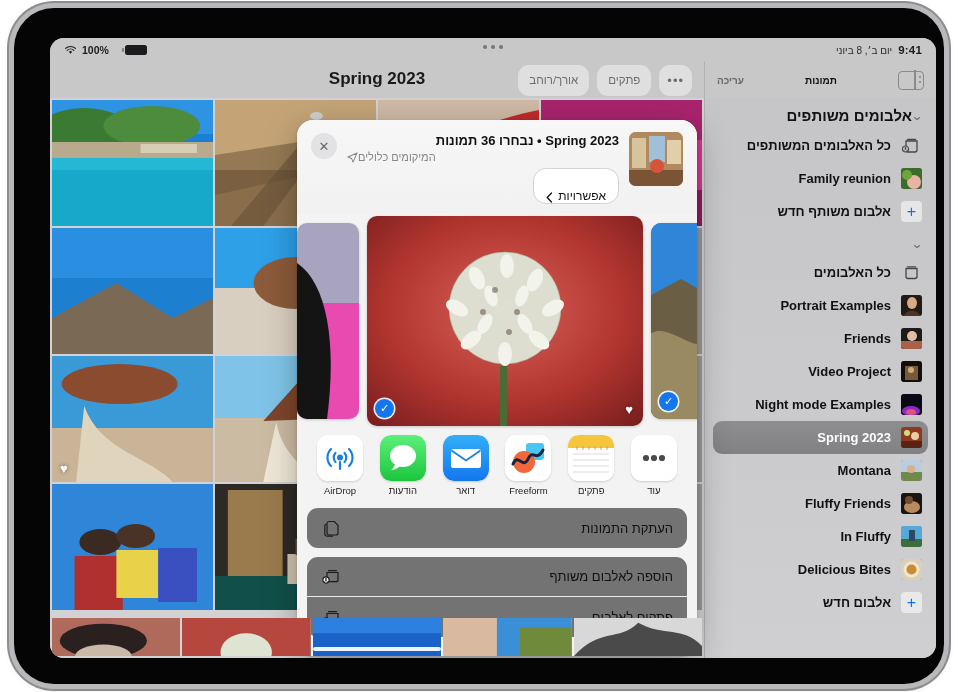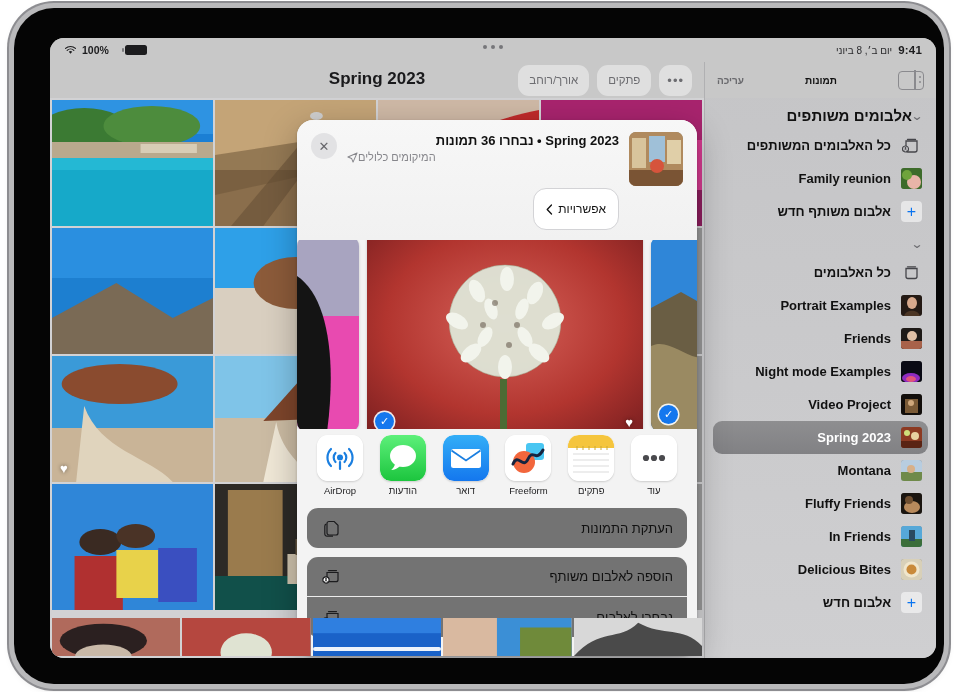--- a/index.html
+++ b/index.html
@@ -166,22 +166,22 @@
            background:linear-gradient(180deg,#f7f7f7,#f1f1f1); }
   .m-close{
     width:26px;height:26px;border-radius:50%;background:#e2e2e4;
     display:flex;align-items:center;justify-content:center;color:#67676b;font-size:13px;
     order:3; margin-top:1px; flex:none;
   }
   .m-headtext{ flex:1; text-align:right; order:2; padding-top:1px;}
   .m-title{ font-size:13px; font-weight:700; color:#111; }
   .m-sub{ font-size:11px; color:#86868b; margin-top:3px; display:flex; justify-content:flex-end; align-items:center;}
   .m-opts{
-    margin-top:25px; display:inline-flex; align-items:center; gap:5px;
-    height:42px; padding:0 12px; border-radius:13px;
+    margin-top:5px; display:inline-flex; align-items:flex-end; gap:5px;
+    height:36px; padding:0 12px; border-radius:13px;
     border:1px solid #d3d3d6; background:#fff; font-size:12px; color:#111;
   }
   .m-thumb{ width:54px;height:54px;border-radius:7px;overflow:hidden;order:1;flex:none;background:#8d7a63;}
 
   .m-carousel{
     height:216px; display:flex; align-items:center; gap:8px;
     padding:6px 0 8px; overflow:hidden; direction:ltr;
   }
   .c-item{ position:relative; border-radius:10px; overflow:hidden; flex:none;
            box-shadow:0 1px 3px rgba(0,0,0,.18); }
@@ -470,37 +470,37 @@
                 <path d="M0 13h21v8H0z" fill="#a8624a"></path>
                 <circle cx="11" cy="8" r="5" fill="#e0c0a5"></circle>
               </svg>
           </span>
           <span class="lbl">Friends</span>
         </div>
 
         <div class="sb-row">
           <span class="thumb">
             <svg width="21" height="21" viewBox="0 0 21 21">
+                <rect width="21" height="21" fill="#120e0b"></rect>
+                <rect x="4" y="5" width="13" height="14" fill="#7a5a36"></rect>
+                <circle cx="10" cy="9" r="3" fill="#cfa87c"></circle>
+              </svg>
+          </span>
+          <span class="lbl">Video Project</span>
+        </div>
+
+        <div class="sb-row">
+          <span class="thumb">
+            <svg width="21" height="21" viewBox="0 0 21 21">
                 <rect width="21" height="21" fill="#0a0a14"></rect>
                 <ellipse cx="10" cy="17" rx="9" ry="5" fill="#8e2bbf"></ellipse>
                 <ellipse cx="10" cy="18" rx="5" ry="3" fill="#e0547a"></ellipse>
               </svg>
           </span>
           <span class="lbl">Night mode Examples</span>
-        </div>
-
-        <div class="sb-row">
-          <span class="thumb">
-            <svg width="21" height="21" viewBox="0 0 21 21">
-                <rect width="21" height="21" fill="#120e0b"></rect>
-                <rect x="4" y="5" width="13" height="14" fill="#7a5a36"></rect>
-                <circle cx="10" cy="9" r="3" fill="#cfa87c"></circle>
-              </svg>
-          </span>
-          <span class="lbl">Video Project</span>
         </div>
 
         <div class="sb-row selected">
           <span class="thumb">
             <svg width="21" height="21" viewBox="0 0 21 21">
                 <rect width="21" height="21" fill="#8c3a22"></rect>
                 <circle cx="6" cy="6" r="3" fill="#cfe07a"></circle>
                 <circle cx="14" cy="9" r="4" fill="#e8d0a0"></circle>
                 <rect y="14" width="21" height="7" fill="#5a2414"></rect>
               </svg>
@@ -531,21 +531,21 @@
         </div>
 
         <div class="sb-row">
           <span class="thumb">
             <svg width="21" height="21" viewBox="0 0 21 21">
                 <rect width="21" height="21" fill="#56a8d8"></rect>
                 <rect y="13" width="21" height="8" fill="#3b6e3a"></rect>
                 <rect x="8" y="4" width="6" height="11" fill="#2a4a60"></rect>
               </svg>
           </span>
-          <span class="lbl">In Friends</span>
+          <span class="lbl">In Fluffy</span>
         </div>
 
         <div class="sb-row">
           <span class="thumb">
             <svg width="21" height="21" viewBox="0 0 21 21">
                 <rect width="21" height="21" fill="#d8d0b8"></rect>
                 <circle cx="10.5" cy="10.5" r="8" fill="#f0e6cc"></circle>
                 <circle cx="10.5" cy="10.5" r="5" fill="#c98a3a"></circle>
               </svg>
           </span>
@@ -762,21 +762,21 @@
                 <svg width="20" height="19" viewBox="0 0 20 19">
                   <path d="M5 5.5h11v7.2a2 2 0 0 1-2 2H7a2 2 0 0 1-2-2V5.5z" fill="none" stroke="#1c1c1e" stroke-width="1.2"></path>
                   <path d="M6.5 3.6h8" stroke="#1c1c1e" stroke-width="1.2" stroke-linecap="round"></path>
                   <circle cx="4" cy="13" r="3.1" fill="#fff" stroke="#1c1c1e" stroke-width="1.2"></circle>
                   <circle cx="4" cy="11.9" r=".95" fill="#1c1c1e"></circle>
                   <path d="M2.3 14.6a2 2 0 0 1 3.4 0" stroke="#1c1c1e" stroke-width=".95" fill="none"></path>
                 </svg>
               </span>
             </div>
             <div class="arow">
-              <span class="lbl">נבחרו לאלבום</span>
+              <span class="lbl">פתקים לאלבום</span>
               <span class="ic">
                 <svg width="20" height="19" viewBox="0 0 20 19">
                   <path d="M5 5.5h11v7.2a2 2 0 0 1-2 2H7a2 2 0 0 1-2-2V5.5z" fill="none" stroke="#1c1c1e" stroke-width="1.2"></path>
                   <path d="M6.5 3.6h8" stroke="#1c1c1e" stroke-width="1.2" stroke-linecap="round"></path>
                   <circle cx="4" cy="13" r="3.1" fill="#fff" stroke="#1c1c1e" stroke-width="1.2"></circle>
                   <path d="M4 11.3v3.4M2.3 13h3.4" stroke="#1c1c1e" stroke-width="1.1" stroke-linecap="round"></path>
                 </svg>
               </span>
             </div>
           </div>

